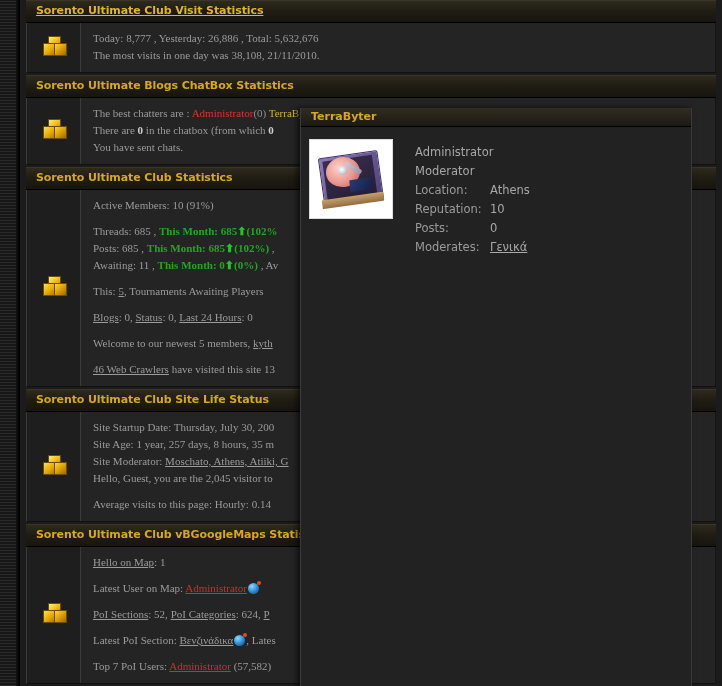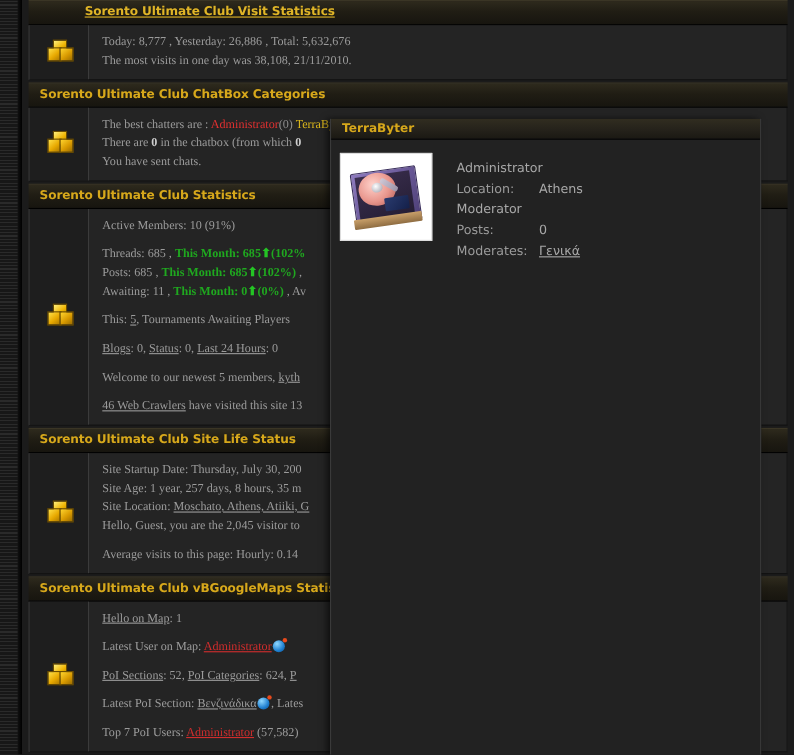--- a/index.html
+++ b/index.html
@@ -42,21 +42,21 @@
     line-height:14px;
   }
   .cathead a{
     color:#d7a81b;
     font-family:"DejaVu Sans", sans-serif;
     font-weight:bold;
     font-size:11px;
     text-decoration:none;
     letter-spacing:-0.1px;
   }
-  .cathead a.hov{ text-decoration:underline; color:#e0b527;margin-left:41px;}
+  .cathead a.hov{ text-decoration:underline; color:#e0b527;}
 
   .row{
     display:flex;
     background:#242424;
     border-left:1px solid #3b3b3b;
     border-right:1px solid #151515;
     border-bottom:1px solid #111;
   }
   .iconcell{
     width:53px;min-width:53px;
@@ -169,21 +169,21 @@
       </div>
       <div class="content">
         <p>Today: 8,777 , Yesterday: 26,886 , Total: 5,632,676</p>
         <p>The most visits in one day was 38,108, 21/11/2010.</p>
       </div>
     </div>
   </div>
 
   <div class="block">
     <div class="cathead">
-      <a href="#">Sorento Ultimate Club ChatBox Categories</a>
+      <a href="#">Sorento Ultimate Blogs ChatBox Statistics</a>
     </div>
     <div class="row">
       <div class="iconcell">
         <span class="cubes">
               <i class="c"></i>
               <i class="a"></i>
               <i class="b"></i>
             </span>
       </div>
       <div class="content" style="white-space:nowrap;overflow:hidden;">
@@ -257,21 +257,21 @@
         <span class="cubes">
               <i class="c"></i>
               <i class="a"></i>
               <i class="b"></i>
             </span>
       </div>
       <div class="content" style="white-space:nowrap;">
         <p>Site Startup Date: Thursday, July 30, 200</p>
         <p>Site Age: 1 year, 257 days, 8 hours, 35 m</p>
         <p>
-          <span>Site Location: </span><a href="#" class="lnk">Moschato, Athens, Atiiki, G</a>
+          <span>Site Moderator: </span><a href="#" class="lnk">Moschato, Athens, Atiiki, G</a>
         </p>
         <p>Hello, Guest, you are the 2,045 visitor to</p>
         <div class="gap"></div>
         <p>Average visits to this page: Hourly: 0.14</p>
       </div>
     </div>
   </div>
 
   <div class="block">
     <div class="cathead">
@@ -326,25 +326,29 @@
           <span class="arm"></span>
           <span class="pcb"></span>
           <span class="base"></span>
       </div>
     </div>
     <div class="fields">
       <div class="frow">
         <span class="fval">Administrator</span>
       </div>
       <div class="frow">
+        <span class="fval">Moderator</span>
+      </div>
+      <div class="frow">
         <span class="flab">Location:</span>
         <span class="fval">Athens</span>
       </div>
       <div class="frow">
-        <span class="fval">Moderator</span>
+        <span class="flab">Reputation:</span>
+        <span class="fval">10</span>
       </div>
       <div class="frow">
         <span class="flab">Posts:</span>
         <span class="fval">0</span>
       </div>
       <div class="frow">
         <span class="flab">Moderates:</span>
         <a href="#" class="fval" style="">Γενικά</a>
       </div>
     </div>

